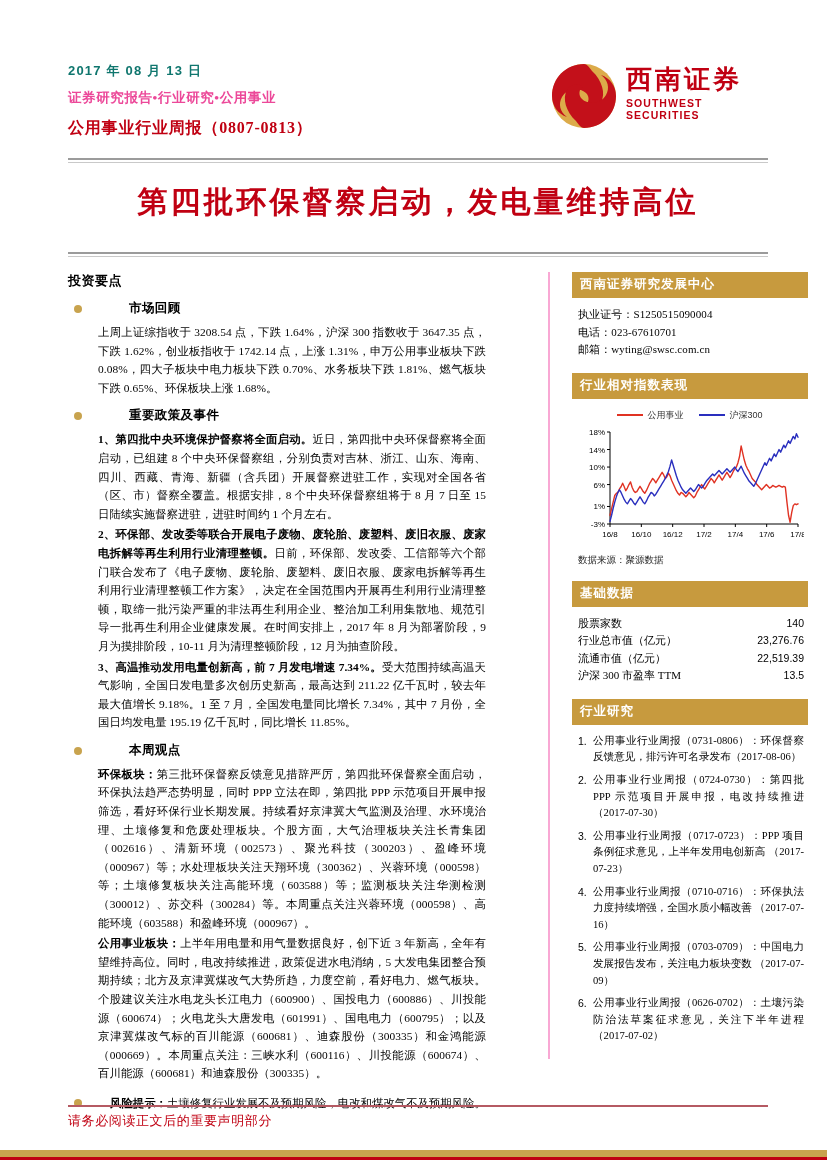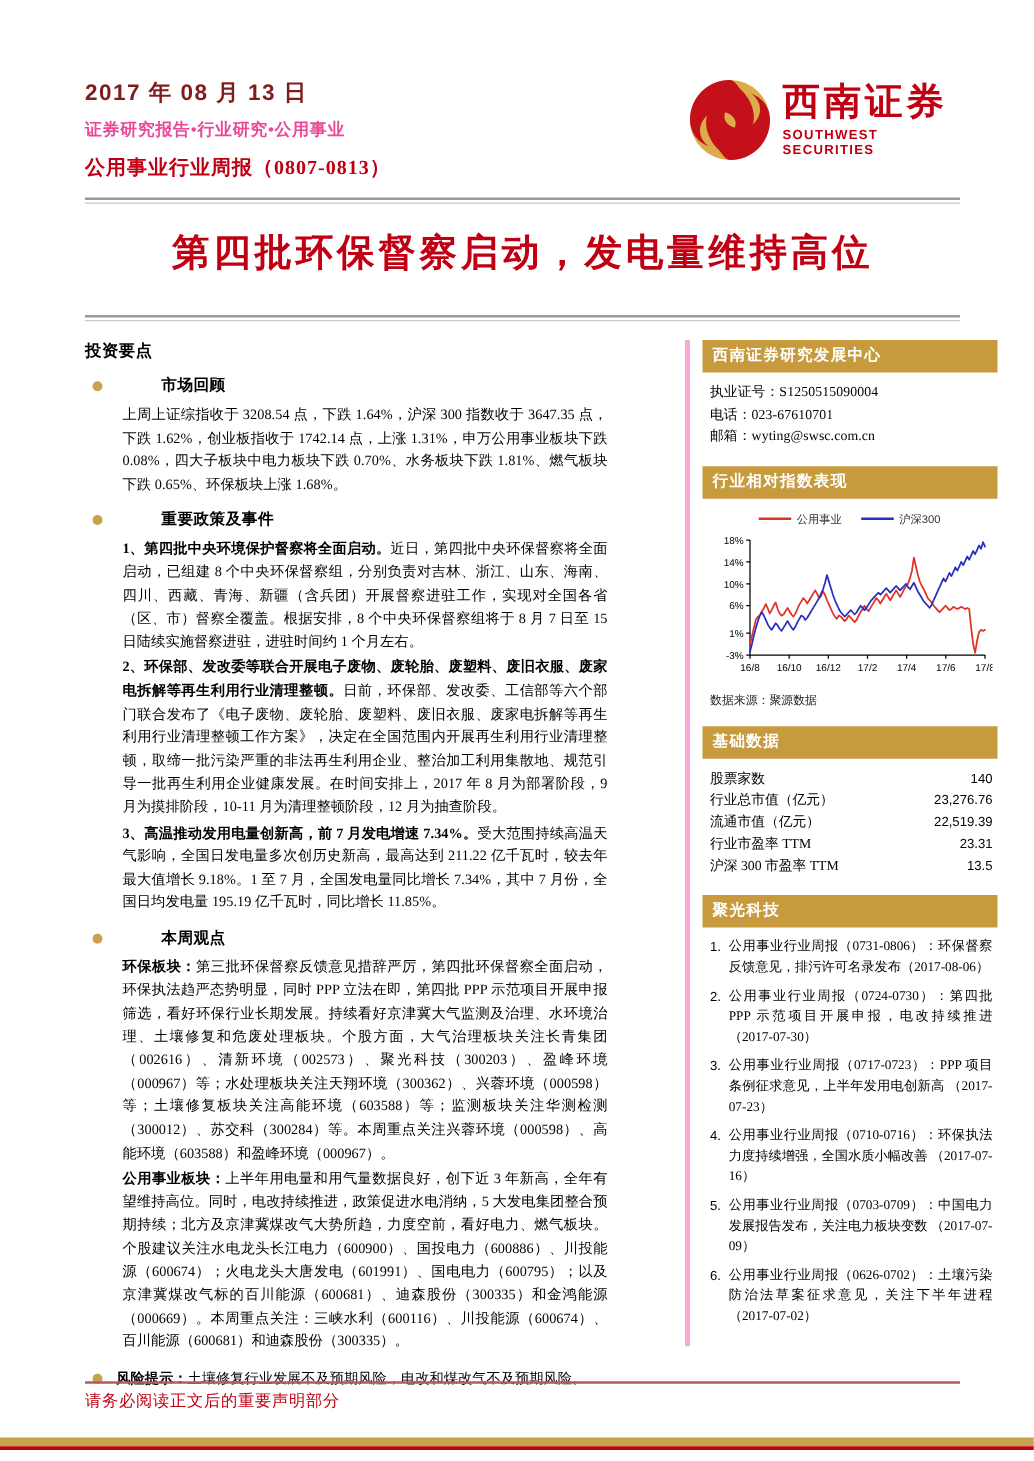--- a/index.html
+++ b/index.html
@@ -8,29 +8,29 @@
     background:#ffffff;
     font-family:"Liberation Serif", serif;
     color:#000;
     position:relative;
     overflow:hidden;
   }
   .page { position:absolute; inset:0; }
 
   
   .header { position:absolute; left:68px; top:62px; width:700px; height:92px; }
-  .hdr-date { font-family:"Liberation Sans", sans-serif; font-size:18px; font-weight:bold; letter-spacing:1.2px; color:#7f1d1d; }
+  .hdr-date { font-family:"Liberation Sans", sans-serif; font-size:13px; font-weight:bold; letter-spacing:1.2px; color:#0f766e; }
   .hdr-kind { font-size:13.5px; font-weight:bold; letter-spacing:.6px; margin-top:9px; color:#ec4899; }
   .hdr-title { font-size:16px; font-weight:bold; letter-spacing:.8px; margin-top:11px; color:#c00012; }
 
   
   .logo-wrap { position:absolute; right:0px; top:-2px; width:218px; height:76px; }
   .logo-mark { position:absolute; left:0; top:2px; width:68px; height:68px; }
   .logo-text { position:absolute; left:76px; top:6px; }
-  .logo-cn { font-size:30px; font-weight:bold; color:#c00012; letter-spacing:3px; line-height:1.05; font-family:"Liberation Serif", serif; }
+  .logo-cn { font-size:26px; font-weight:bold; color:#c00012; letter-spacing:3px; line-height:1.05; font-family:"Liberation Serif", serif; }
   .logo-en { font-family:"Liberation Sans", sans-serif; font-size:10.5px; font-weight:bold; color:#c00012; letter-spacing:1.05px; margin-top:4px; }
 
   .rule-top { position:absolute; left:68px; top:158px; width:700px; height:2px; background:#9b9b9b; }
   .rule-top2 { position:absolute; left:68px; top:162px; width:700px; height:1px; background:#c9c9c9; }
 
   
   .bigtitle {
     position:absolute; left:68px; top:182px; width:700px;
     text-align:center; font-size:30px; font-weight:bold;
     color:#c00012; letter-spacing:3px;
@@ -43,35 +43,35 @@
   .left-col { position:absolute; left:68px; top:272px; width:420px; }
   .sec-head { font-size:13px; font-weight:bold; letter-spacing:.5px; margin-bottom:9px; }
   .bullet-row { display:flex; align-items:flex-start; margin-top:10px; margin-bottom:6px;gap:36px; }
   .bullet-dot { width:8px; height:8px; border-radius:50%; background:#c8a34e; margin:5px 11px 0 6px; flex:0 0 auto; }
   .bullet-label { font-size:12.5px; font-weight:bold; letter-spacing:.4px; }
   .para {
     font-size:11.4px; line-height:18.6px; text-align:justify;
     margin:2px 2px 2px 30px; letter-spacing:.05px;
   }
   .para b { font-weight:bold; }
-  .risk-row { display:flex; align-items:flex-start; margin-top:11px; }
+  .risk-row { display:flex; align-items:flex-start; margin-top:11px;gap:17px; }
   .risk-text { font-size:11.4px; line-height:18.6px; }
   .risk-text b { font-weight:bold; }
 
   
   .rule-foot { position:absolute; left:68px; top:1105px; width:700px; height:1.5px; background:#b55a63; }
   .footer-note { position:absolute; left:68px; top:1112px; font-size:13px; color:#c00012; letter-spacing:.6px; }
   .rule-bottom { position:absolute; left:0px; top:1150px; width:827px; height:7px; background:#c8a34e; }
   .rule-bottom2 { position:absolute; left:0px; top:1157px; width:827px; height:3px; background:#c00012; }
 
   
   .right-col {
     position:absolute; left:548px; top:272px; width:236px;
-    border-left:4px solid #f9a8d4;
-    padding-left:10px;
+    border-left:2px solid #f9a8d4;
+    padding-left:22px;
   }
   .panel { margin-bottom:14px; }
   .panel-head {
     background:#c79a3e; color:#ffffff;
     font-size:12.5px; font-weight:bold; letter-spacing:1px;
     padding:4px 8px 5px 8px;
   }
   .panel-body { padding:8px 4px 0 6px; }
   .kv { font-size:11px; line-height:17.5px; letter-spacing:.1px; }
 
@@ -223,32 +223,28 @@
           </div>
           <div class="data-row">
             <span>行业总市值（亿元）</span>
             <span class="val">23,276.76</span>
           </div>
           <div class="data-row">
             <span>流通市值（亿元）</span>
             <span class="val">22,519.39</span>
           </div>
           <div class="data-row">
-            <span>行业市盈率 TTM</span>
-            <span class="val">23.31</span>
-          </div>
-          <div class="data-row">
             <span>沪深 300 市盈率 TTM</span>
             <span class="val">13.5</span>
           </div>
         </div>
     </div>
 
     <div class="panel">
-      <div class="panel-head">聚光科技</div>
+      <div class="panel-head">行业研究</div>
       <div class="panel-body" id="research-rows">
           <div class="rr-item">
             <span class="rr-num">1.</span>
             <span class="rr-txt">公用事业行业周报（0731-0806）：环保督察反馈意见，排污许可名录发布（2017-08-06）</span>
           </div>
           <div class="rr-item">
             <span class="rr-num">2.</span>
             <span class="rr-txt">公用事业行业周报（0724-0730）：第四批 PPP 示范项目开展申报，电改持续推进 （2017-07-30）</span>
           </div>
           <div class="rr-item">

